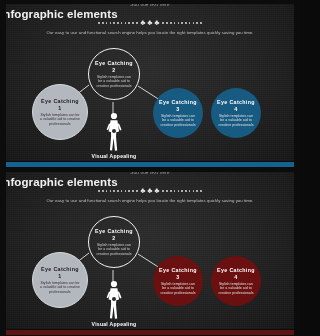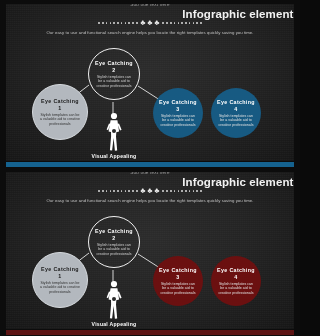--- a/index.html
+++ b/index.html
@@ -62,21 +62,21 @@
     text-align: center;
     font-size: 4.6px;
     letter-spacing: .2px;
     color: #9b9b9b;
     line-height: 6px;
   }
   .title {
     position: absolute;
     top: 8px;
     left: 0; right: 0;
-    text-align: right;
+    text-align: left;
     font-size: 11.5px;
     font-weight: bold;
     color: #f2f2f2;
     letter-spacing: .1px;
     line-height: 13px;
   }
   .divider {
     position: absolute;
     top: 19px;
     left: 0; right: 0;

